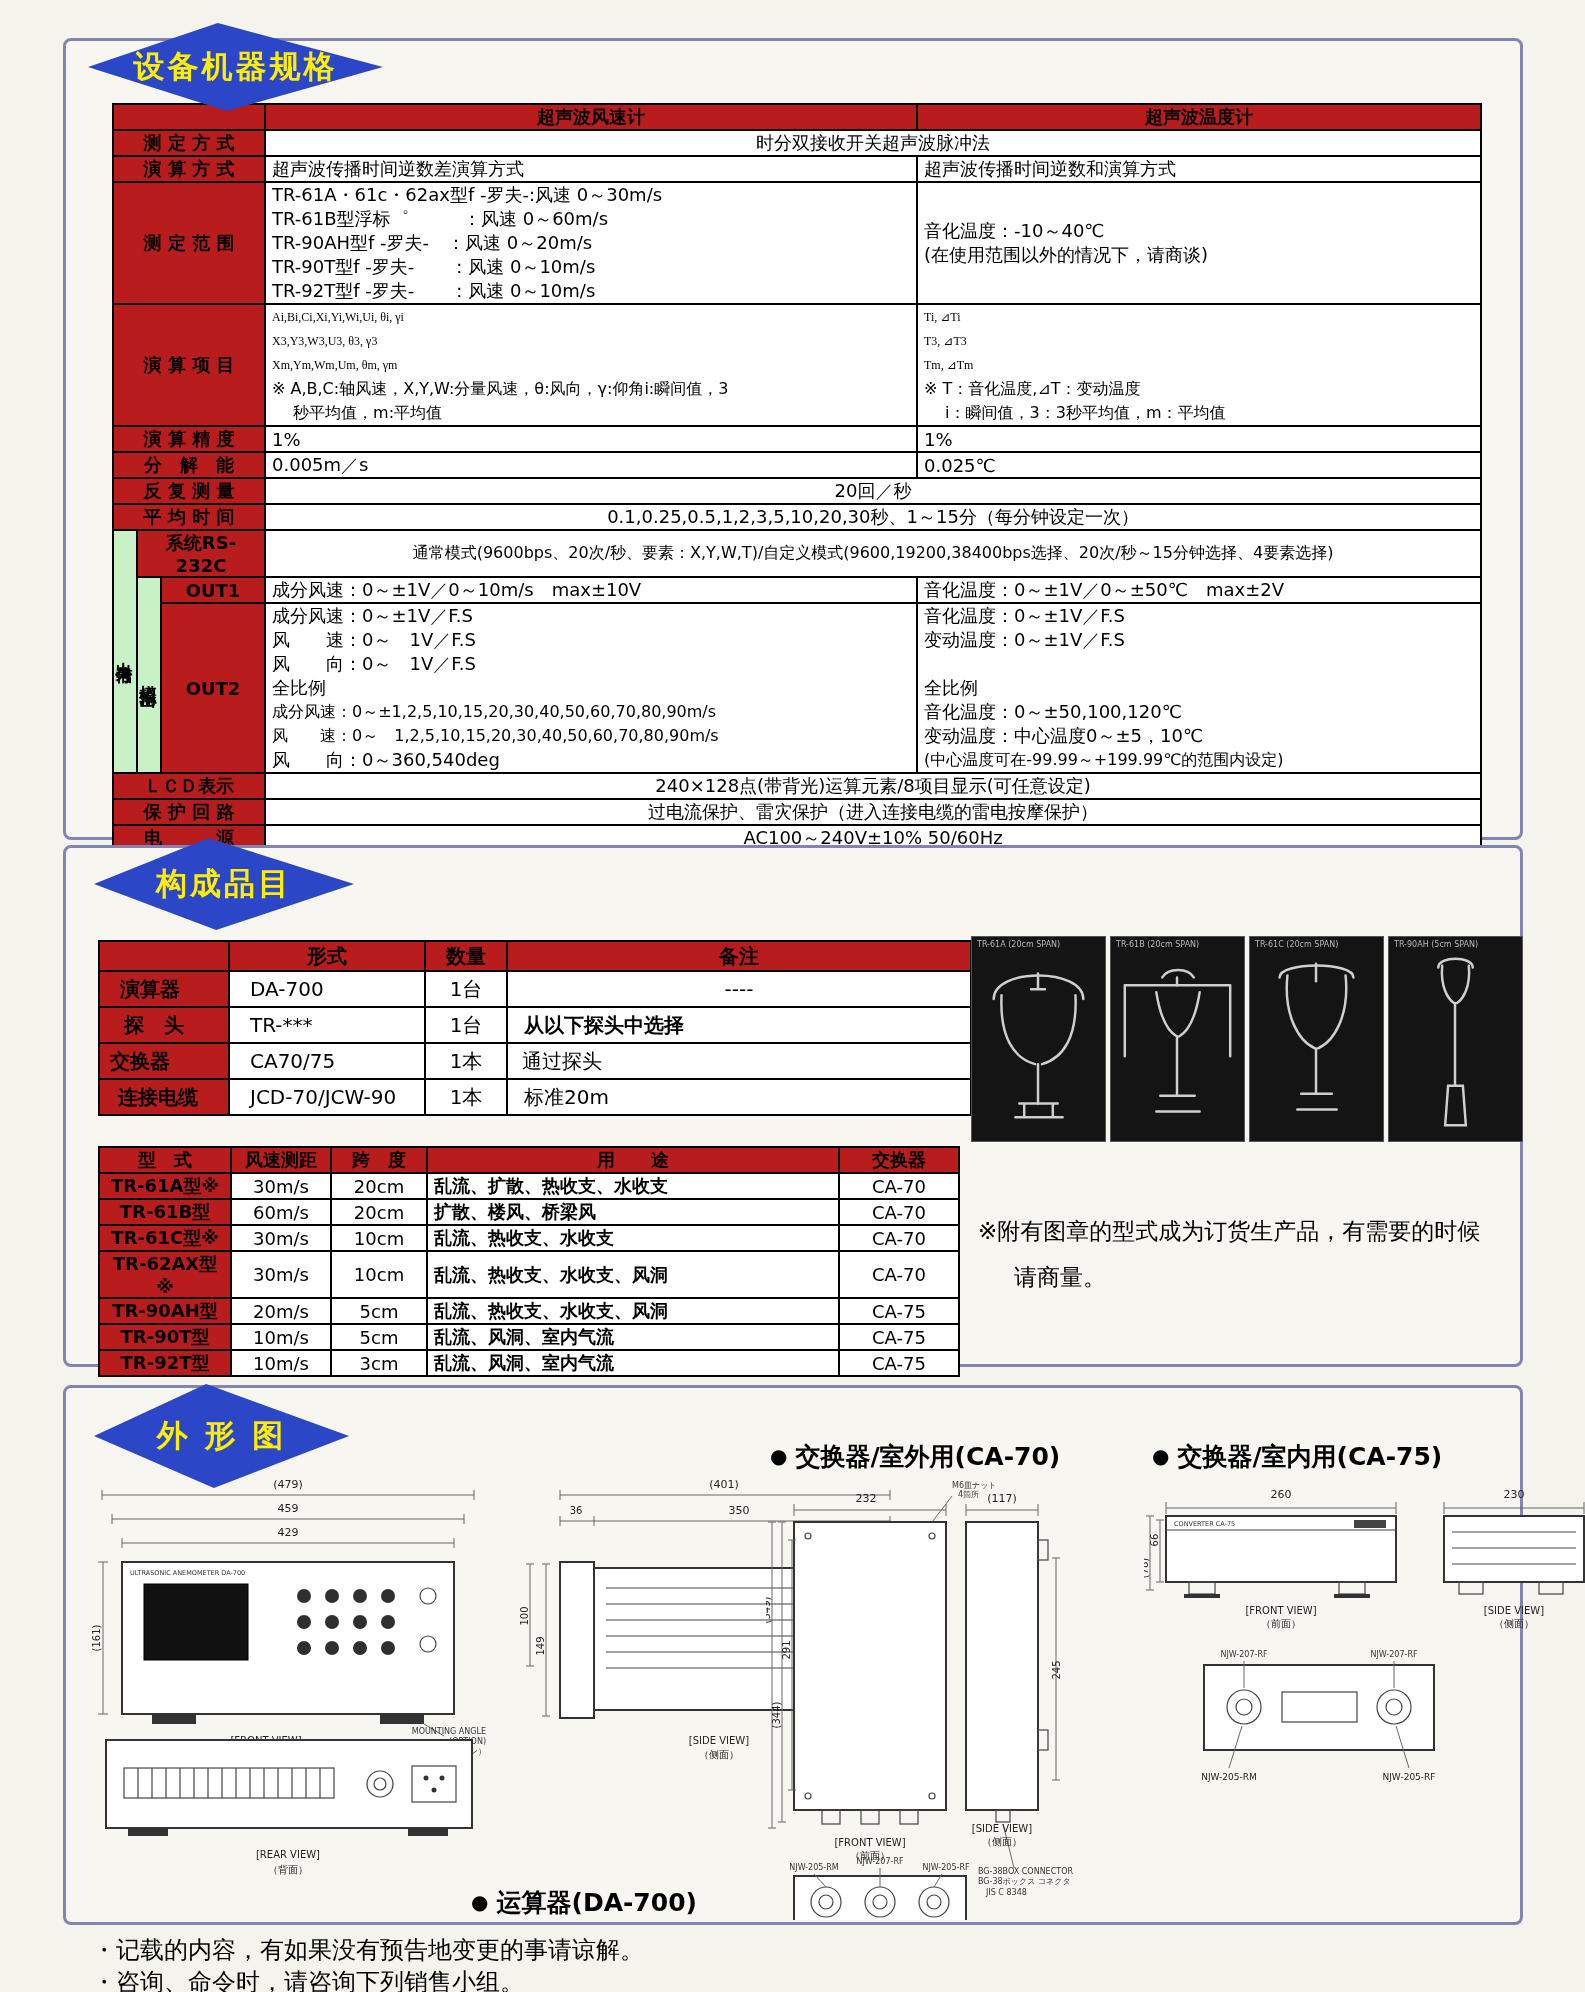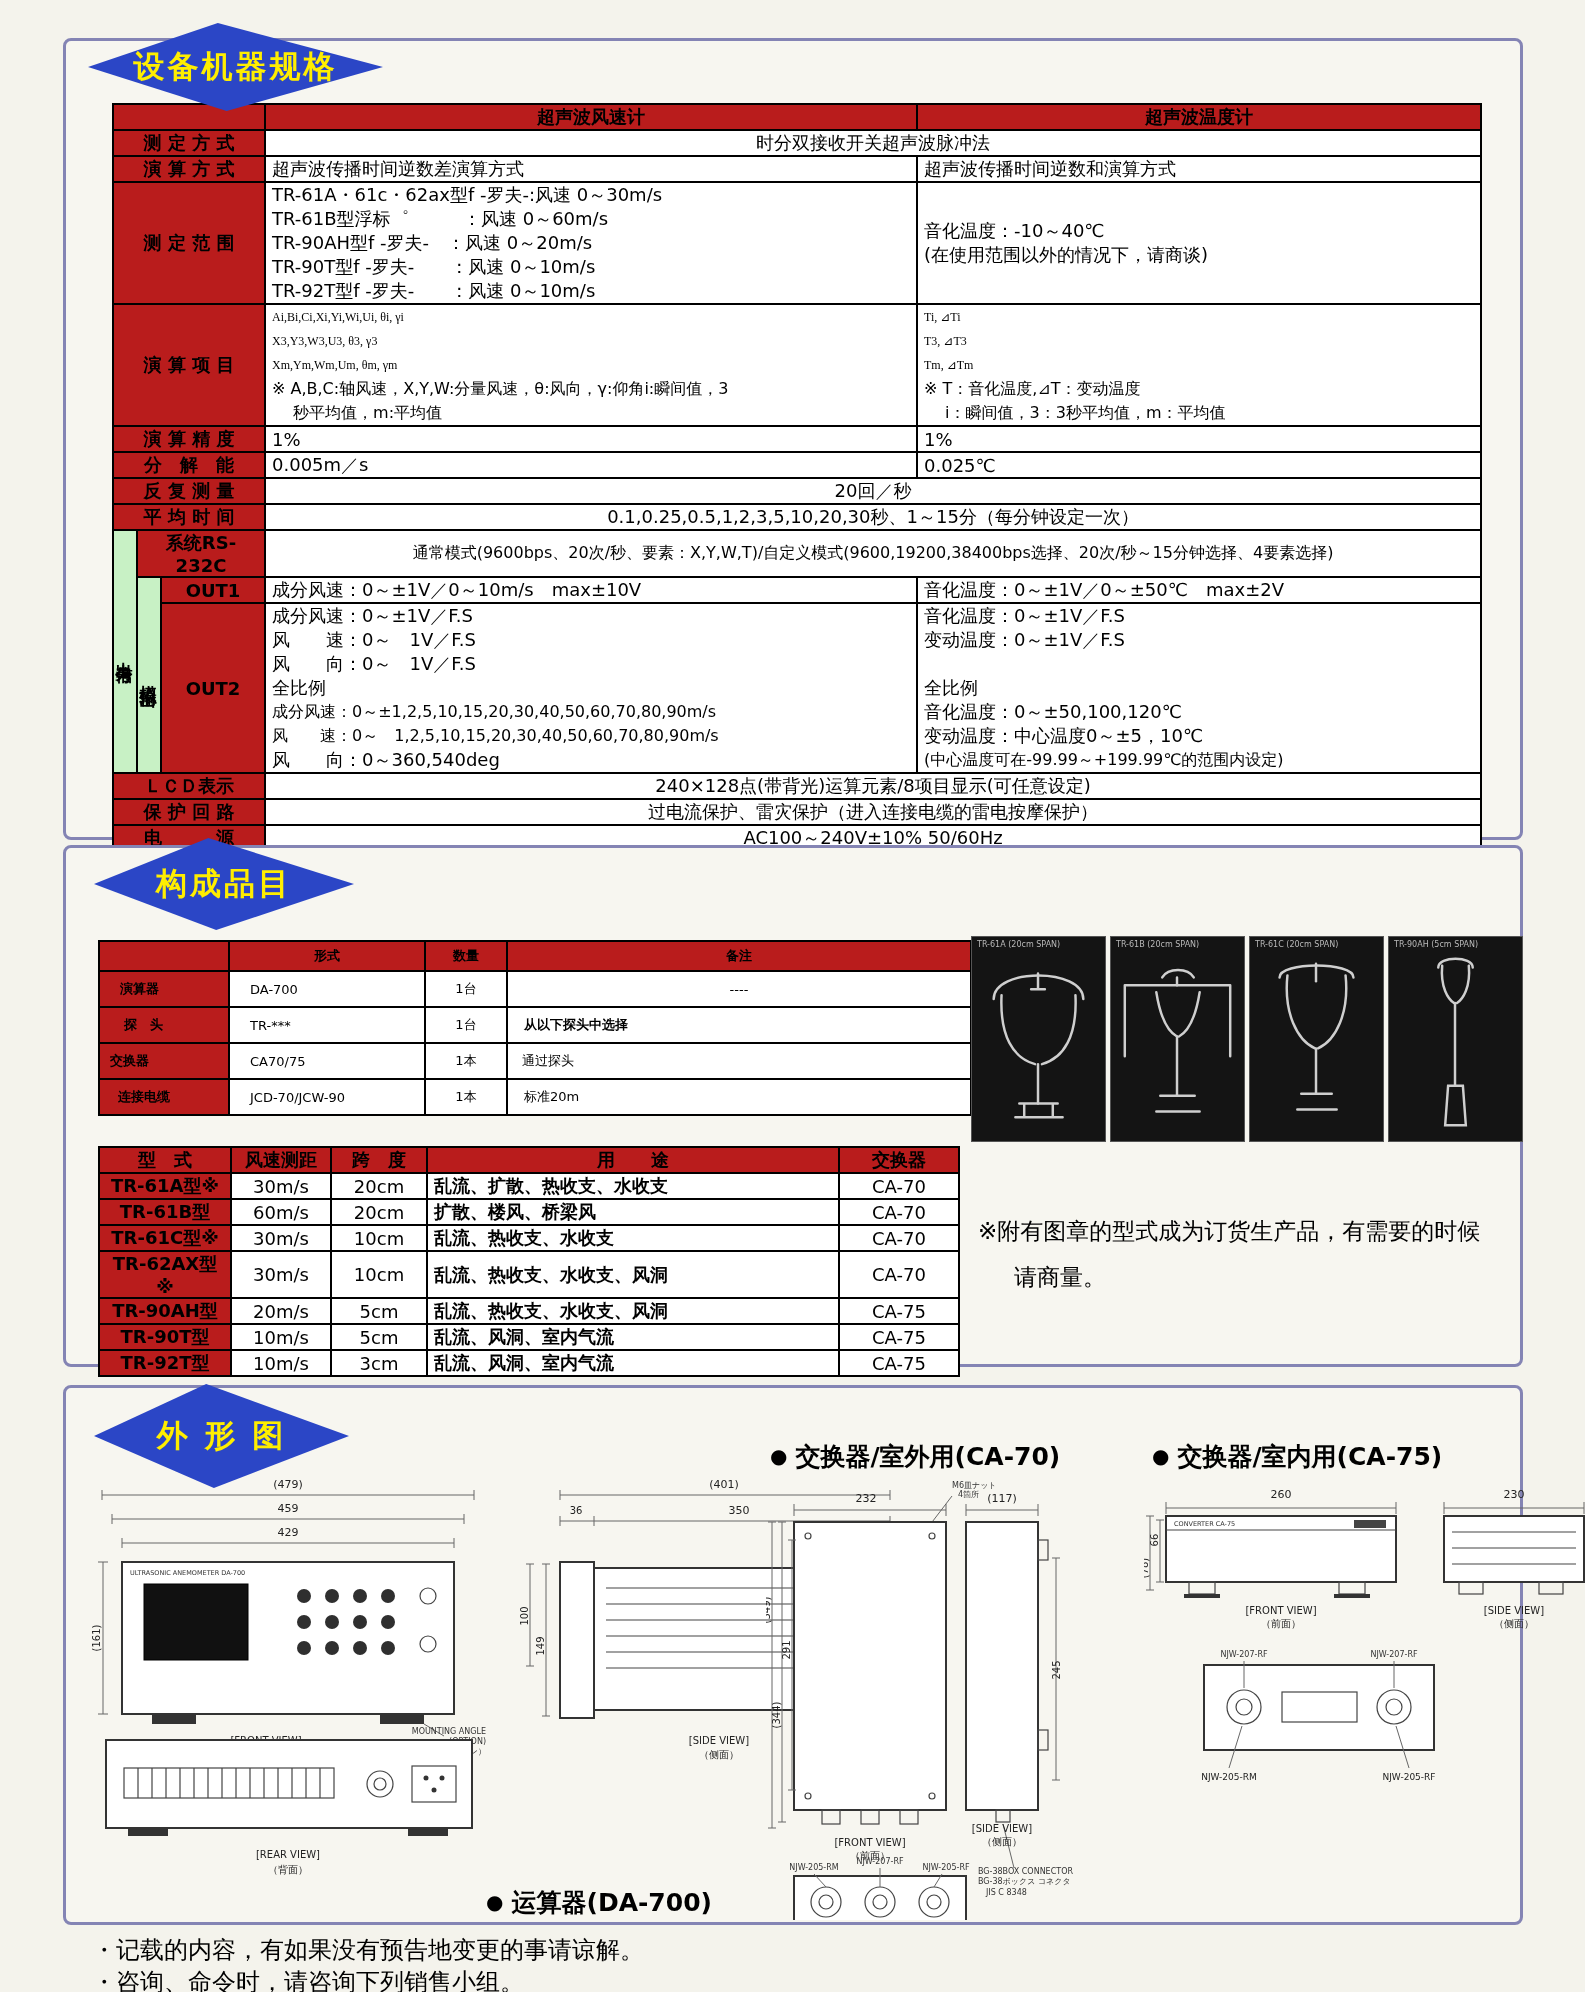--- a/index.html
+++ b/index.html
@@ -17,21 +17,21 @@
   .g{background:#b91c1c;font-weight:bold;text-align:center}
   .w{background:#fff}
   .c{text-align:center}
   .lft{text-align:left}
   .spec{position:absolute;left:46px;top:62px;width:1368px;font-size:18px}
   .spec .ln{line-height:24px;min-height:24px;white-space:nowrap}
   .mono{font-family:Liberation Serif, serif;font-size:12px}
   .sm{font-size:16px;white-space:nowrap}
   .vt{writing-mode:vertical-rl;text-orientation:upright;background:#c8f1c5;font-weight:bold;
       text-align:center;letter-spacing:2px;font-size:17px;padding:0 1px}
-  .comp{position:absolute;left:32px;top:92px;width:872px;font-size:13px}
+  .comp{position:absolute;left:32px;top:92px;width:872px;font-size:20px}
   .comp td{height:36px}
   .comp tr.h td{height:30px}
   .models{position:absolute;left:32px;top:298px;width:860px;font-size:18px}
   .models td{height:24px}
   .photos{position:absolute;left:905px;top:88px;width:552px;height:206px;display:flex;gap:4px}
   .photo{flex:1;background:#141414;border:1px solid #555;position:relative}
   .plabel{position:absolute;top:3px;left:5px;font-size:8px;color:#b9b9b9;white-space:nowrap}
   .note{position:absolute;left:912px;top:360px;font-size:23px;line-height:46px;white-space:nowrap}
   .note .ind{padding-left:36px}
   .h3lbl{position:absolute;font-weight:bold;font-size:25px;white-space:nowrap}
@@ -351,21 +351,21 @@
   <div class="banner" style="left:28px;top:-4px;width:255px;height:104px">
     <span class="bt">外 形 图</span>
   </div>
 
   <div class="h3lbl" style="left:704px;top:52px">
     <span class="dot">●</span><span>交换器/室外用(CA-70)</span>
   </div>
   <div class="h3lbl" style="left:1086px;top:52px">
     <span class="dot">●</span><span>交换器/室内用(CA-75)</span>
   </div>
-  <div class="h3lbl" style="left:420px;top:498px">
+  <div class="h3lbl" style="left:405px;top:498px">
     <span class="dot">●</span><span>运算器(DA-700)</span>
   </div>
 
   <svg class="draw" style="left:22px;top:88px" width="400" height="300" viewBox="0 0 400 300">
     <g>
       <path class="dim" d="M14 14 v10 M14 19 H386 M386 14 v10"></path>
       <path class="dim" d="M24 38 v10 M24 43 H376 M376 38 v10"></path>
       <path class="dim" d="M34 62 v10 M34 67 H366 M366 62 v10"></path>
       <path class="dim" d="M10 86 h10 M15 86 V238 M10 238 h10"></path>
       <rect class="obj" x="34" y="86" width="332" height="152"></rect>

